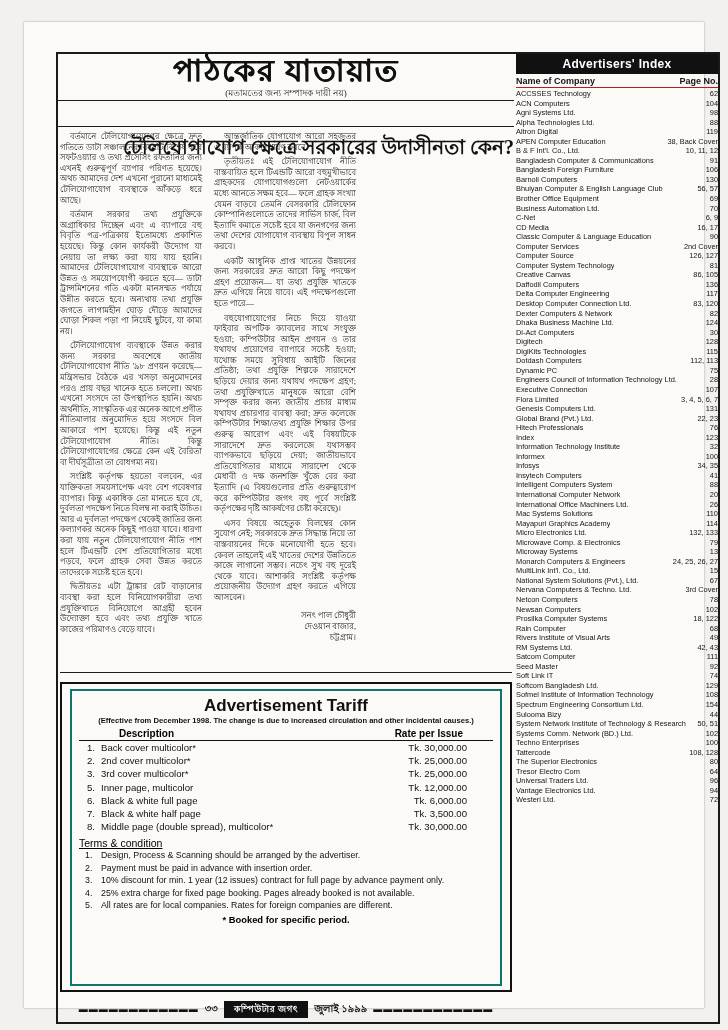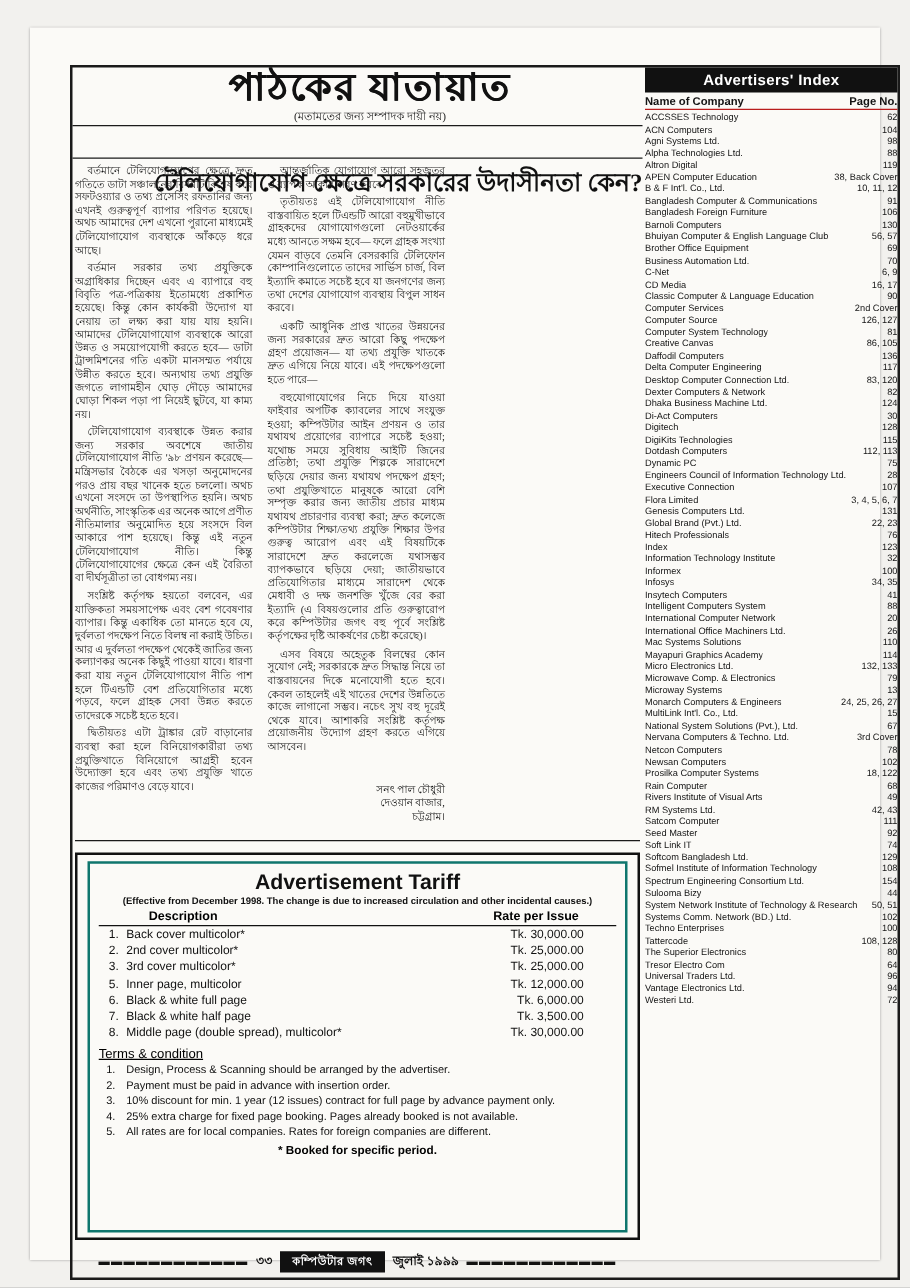--- a/index.html
+++ b/index.html
@@ -13,21 +13,21 @@
     background:#fbfaf7;
     box-shadow:0 0 2px rgba(0,0,0,.35);
   }
   .frame{
     position:absolute;left:32px;top:30px;width:664px;height:972px;
     border:2px solid #1a1a1a;
     box-sizing:border-box;
   }
   
   .masthead{
-    position:absolute;left:44px;top:32px;width:456px;height:44px;
+    position:absolute;left:34px;top:32px;width:456px;height:44px;
     overflow:hidden;
   }
   .masthead-title{
     font-family:"Liberation Serif",serif;
     font-size:30px;font-weight:bold;letter-spacing:2px;
     color:#111;text-align:center;line-height:34px;
     text-shadow:0.5px 0 0 #111;
   }
   .masthead-sub{
     font-size:9px;text-align:center;color:#222;margin-top:-2px;
@@ -58,21 +58,21 @@
     position:absolute;left:36px;top:110px;width:452px;height:545px;
     display:flex;gap:12px;
   }
   .col{
     width:142px;font-size:8.3px;line-height:10.6px;color:#181818;
     text-align:justify;
     word-spacing:-0.3px;
   }
   .col p{margin:0 0 4px 0;text-indent:10px;}
   .sign{
-    text-align:right;font-size:8.4px;line-height:11px;margin-top:22px;
+    text-align:right;font-size:8.4px;line-height:11px;margin-top:6px;
   }
   
   .adv-col{
     position:absolute;left:492px;top:54px;width:202px;height:912px;
     font-family:"Liberation Sans",sans-serif;
     font-size:7.4px;color:#141414;
   }
   .adv-colheads{
     display:flex;justify-content:space-between;
     font-weight:bold;font-size:9px;border-bottom:1px solid #b91c1c;

